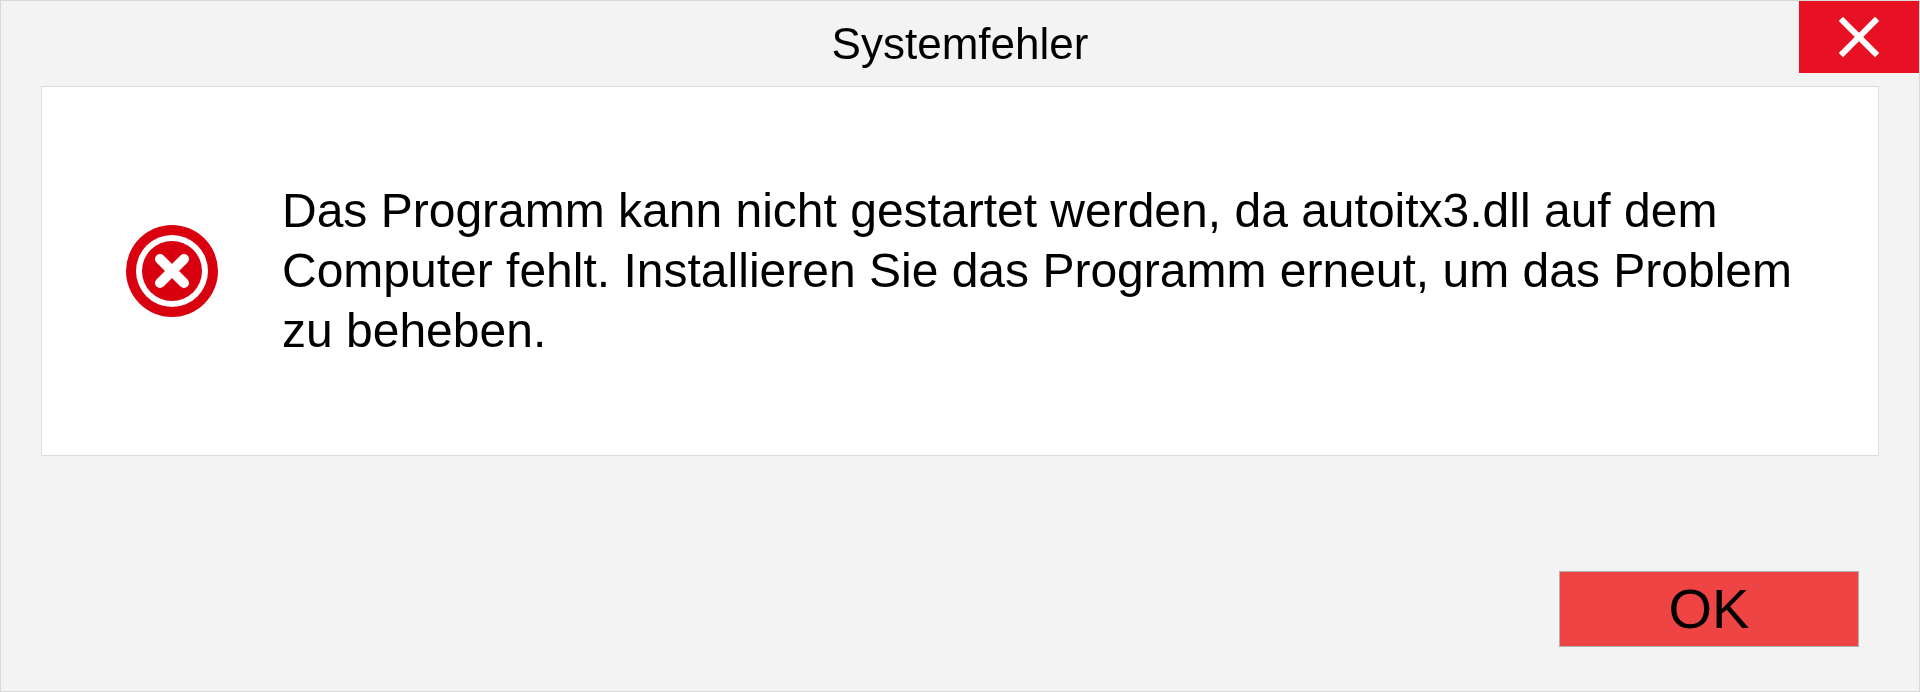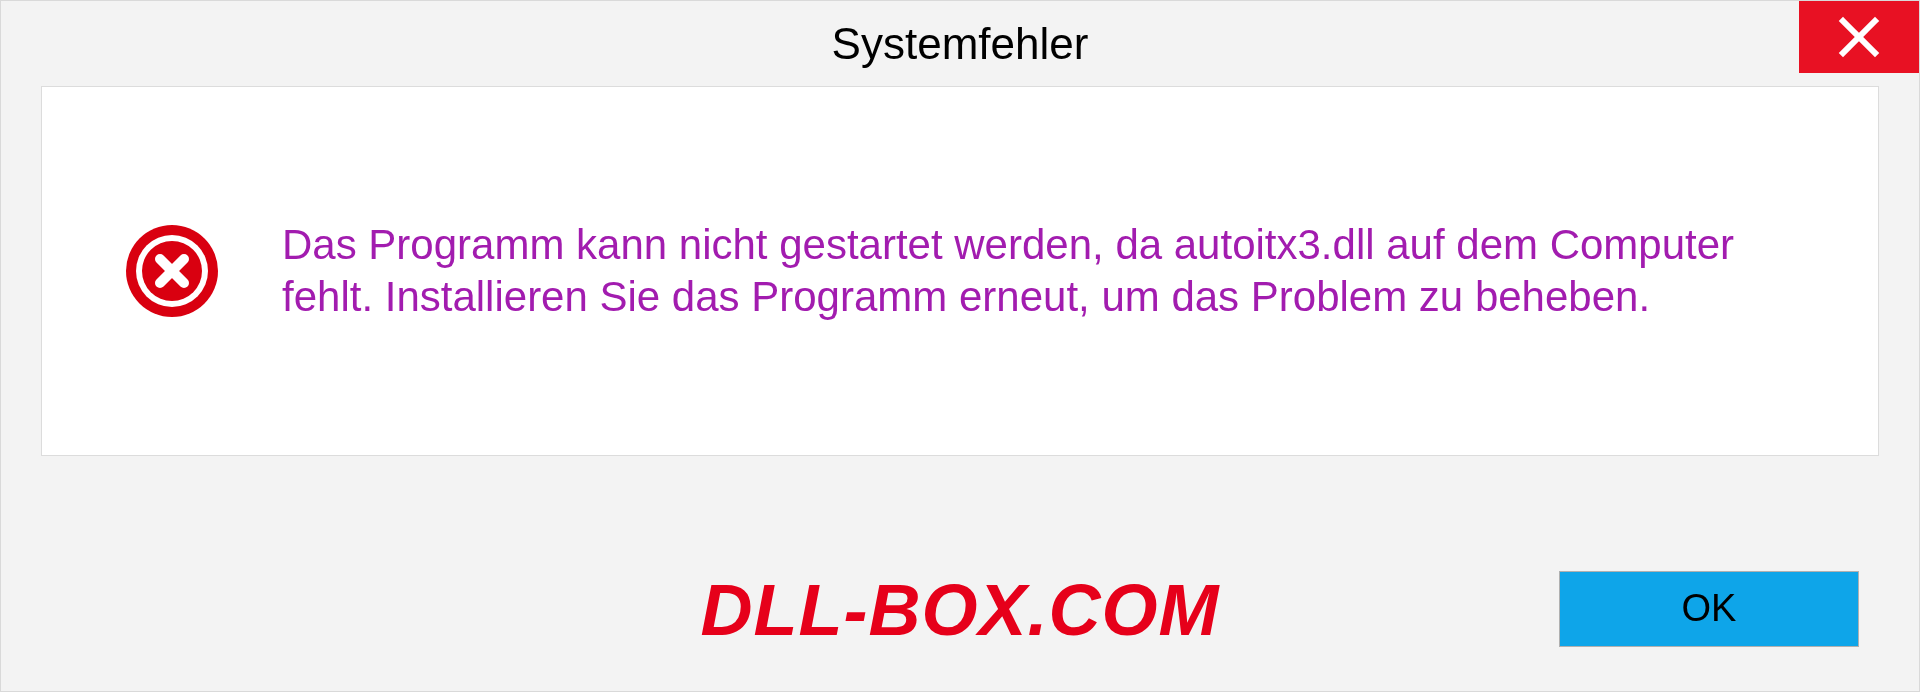--- a/index.html
+++ b/index.html
@@ -54,23 +54,23 @@
     padding: 0 60px 0 80px;
   }
 
   .error-icon {
     flex: 0 0 auto;
     width: 100px; height: 100px;
     margin-right: 60px;
   }
 
   .message {
-    font-size: 42px;
+    font-size: 48px;
     line-height: 1.25;
-    color: #a21caf;
+    color: #000000;
     font-weight: 400;
   }
 
   .footer {
     position: absolute;
     left: 0; right: 0; bottom: 0;
     height: 165px;
     display: flex;
     align-items: center;
     justify-content: flex-end;
@@ -87,23 +87,23 @@
     font-weight: 900;
     font-style: italic;
     color: #e6001a;
     letter-spacing: 1px;
     white-space: nowrap;
   }
 
   .ok-btn {
     width: 300px;
     height: 76px;
-    background: #0ea5e9;
+    background: #ef4444;
     border: 1px solid #b0b0b0;
-    font-size: 38px;
+    font-size: 56px;
     color: #000;
     display: flex;
     align-items: center;
     justify-content: center;
     cursor: pointer;
     font-family: inherit;
   }
 </style>
 </head>
 <body>
@@ -127,17 +127,16 @@
         <circle cx="50" cy="50" r="36" fill="#ffffff"></circle>
         <circle cx="50" cy="50" r="30" fill="#d90010"></circle>
         <line x1="38" y1="38" x2="62" y2="62" stroke="#ffffff" stroke-width="10" stroke-linecap="round"></line>
         <line x1="62" y1="38" x2="38" y2="62" stroke="#ffffff" stroke-width="10" stroke-linecap="round"></line>
       </svg>
     </div>
     <div class="message">Das Programm kann nicht gestartet werden, da autoitx3.dll auf dem Computer fehlt. Installieren Sie das Programm erneut, um das Problem zu beheben.</div>
   </div>
 
   <div class="footer">
-    <div class="watermark">DLL-BOX.COM</div>
     <button class="ok-btn">OK</button>
   </div>
 
 </div>
 
 </body></html>

